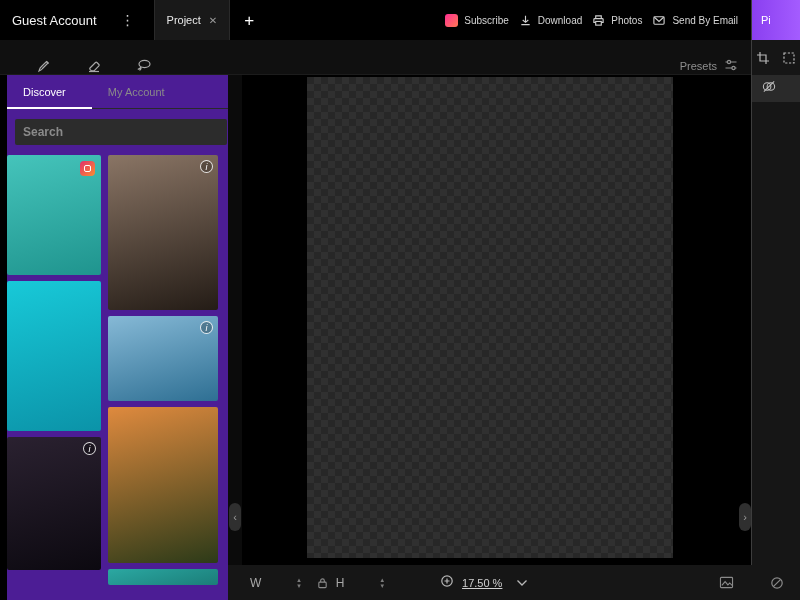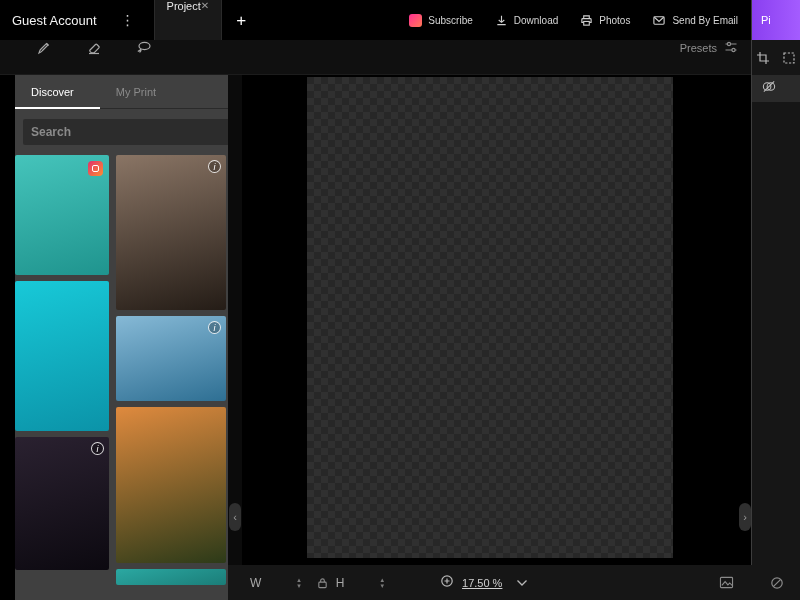--- a/index.html
+++ b/index.html
@@ -5,45 +5,45 @@
   * { box-sizing: border-box; margin: 0; padding: 0; }
   html,body { width:800px; height:600px; background:#000; overflow:hidden; }
   body { font-family:"Liberation Sans", sans-serif; color:#ddd; position:relative; }
   .app { position:absolute; inset:0; width:800px; height:600px; background:#000; }
 
   
   .topbar { position:absolute; left:0; top:0; width:800px; height:40px; background:#000;
             display:flex; align-items:center; }
   .account { font-size:13px; color:#f2f2f2; margin-left:12px; }
   .kebab { color:#cfcfcf; font-size:14px; margin-left:24px; cursor:pointer; letter-spacing:1px; }
-  .tab { height:40px; display:flex; padding:0 12px; margin-left:18px;
+  .tab { height:40px; display:flex; align-items:center; gap:8px; padding:0 12px; margin-left:18px;
          background:#191919; border-left:1px solid #2a2a2a; border-right:1px solid #2a2a2a; }
   .tab .tlabel { font-size:11px; color:#e8e8e8; }
   .tab .tabclose { font-size:10px; color:#9a9a9a; cursor:pointer; }
   .newtab { background:none; border:none; color:#fff; font-size:17px; margin-left:14px; cursor:pointer;
             font-family:inherit; line-height:1; }
-  .topbar-actions { margin-left:auto; margin-right:62px; display:flex; align-items:center; gap:22px; }
+  .topbar-actions { margin-left:auto; margin-right:62px; display:flex; align-items:center; gap:10px; }
   .action { display:flex; align-items:center; gap:6px; font-size:10px; color:#d6d6d6; cursor:pointer; white-space:nowrap; }
   .sub-logo { width:13px; height:13px; border-radius:3px;
               background:linear-gradient(135deg,#ff2f92,#ff7854); display:inline-block; }
   .action svg { display:block; }
   .cta { position:absolute; right:0; top:0; width:48px; height:40px; border:none; color:#fff;
          font-size:11px; text-align:left; padding-left:9px; cursor:pointer; font-family:inherit;
          background:#8a3ff0; }
 
   
   .toolbar { position:absolute; left:0; top:40px; width:752px; height:35px; background:#101010;
-             display:flex; align-items:flex-start; border-bottom:1px solid #1c1c1c; }
+             display:flex; align-items:flex-end; border-bottom:1px solid #1c1c1c; }
   .ticon { margin-left:34px; cursor:pointer; display:flex; align-items:center; }
   .ticon:first-child { margin-left:36px; }
   .presets { margin-left:auto; margin-right:14px; display:flex; align-items:center; gap:7px;
              font-size:11px; color:#8f8f8f; cursor:pointer; }
 
   
-  .sidebar { position:absolute; left:15px; top:75px; width:228px; height:525px; background:#404040; overflow:hidden; }
+  .sidebar { position:absolute; left:7px; top:75px; width:228px; height:525px; background:#4c1d95; overflow:hidden; }
   .tabs { display:flex; height:34px; border-bottom:1px solid #2a2a2a; }
   .stab { position:relative; display:flex; align-items:center; padding:0 26px 0 16px;
           font-size:11px; color:#8a8a8a; cursor:pointer; }
   .stab.active { color:#fff; }
   .stab.active::after { content:""; position:absolute; left:0; right:0; bottom:-1px; height:2px; background:#fff; }
   .searchwrap { padding:10px 8px 6px 8px; }
   .search { width:100%; height:26px; background:#2c2c2c; border:none; border-radius:2px;
             color:#cfcfcf; font-size:12px; padding:0 8px; font-family:inherit; outline:none;font-weight:bold; }
   .search::placeholder { color:#8a8a8a; }
   .grid { display:flex; gap:7px; padding:4px 0 0 0; }
@@ -179,21 +179,21 @@
       </span>
     </div>
   </div>
 
   <aside class="sidebar">
     <div class="tabs">
       <div class="stab active">
         <span>Discover</span>
       </div>
       <div class="stab">
-        <span>My Print</span>
+        <span>My Account</span>
       </div>
     </div>
     <div class="searchwrap">
       <input class="search" type="text" placeholder="Search" style="">
     </div>
     <div class="grid">
       <div class="col col1">
           <div class="photo" style="height: 120px; background: linear-gradient(165deg, rgb(69, 196, 187), rgb(31, 148, 142));">
             <span class="ig-badge">
               <i></i>

